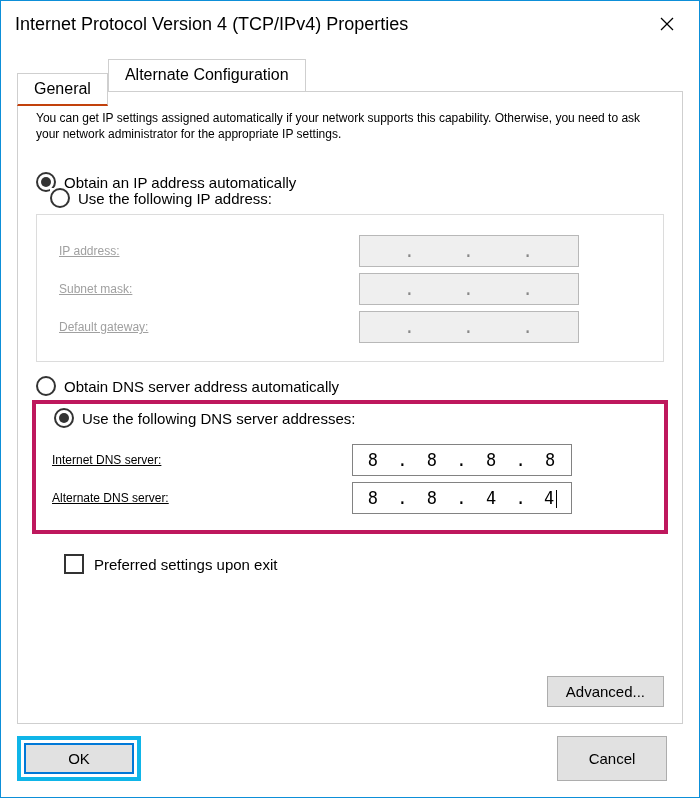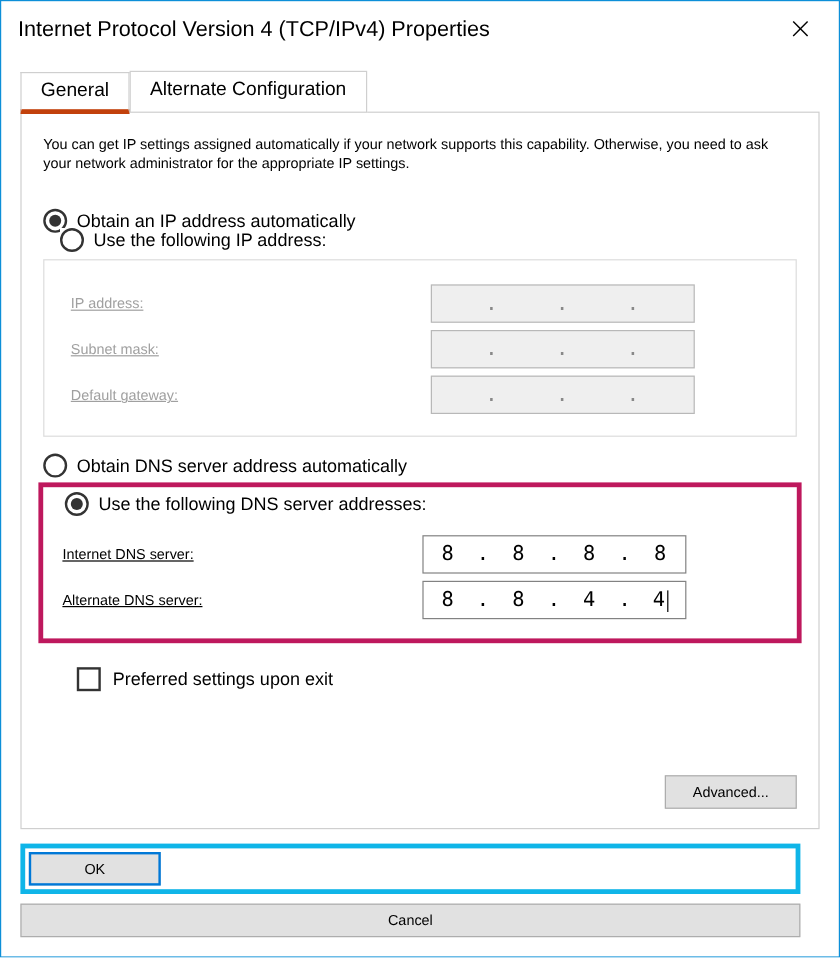--- a/index.html
+++ b/index.html
@@ -52,23 +52,23 @@
     }
     .tab {
       border: 1px solid #cfcfcf;
       background: #fff;
       padding: 6px 16px;
       font-size: 16px;
       cursor: pointer;
       margin-right: 0;
     }
     .tab.active {
-      border-bottom: 4px solid #c2410c;
-      position: relative;
-      top: 1px;
+      border-bottom: 2px solid #c2410c;
+      position: relative;
+      top: 14px;
       z-index: 3;
     }
     .tab.inactive {
       background: #fff;
     }
     .panel {
       border: 1px solid #cfcfcf;
       flex: 1;
       margin-top: -1px;
       padding: 18px 18px 10px 18px;
@@ -176,36 +176,35 @@
     }
     .advanced-btn {
       position: absolute;
       right: 18px;
       bottom: 16px;
     }
     .btn {
       background: #e1e1e1;
       border: 1px solid #adadad;
       padding: 6px 18px;
-      font-size: 12px;
+      font-size: 15px;
       font-family: inherit;
       cursor: pointer;
       min-width: 110px;
       text-align: center;
     }
     .btn.default {
       border: 2px solid #0078d7;
       padding: 5px 17px;
     }
     .footer {
       display: flex;
       justify-content: space-between;
       gap: 8px;
       padding: 12px 16px 6px 0;
-      flex-direction: column;
     }
     .ok-highlight {
       border: 4px solid #0fb5e8;
       padding: 3px;
       display: inline-block;
     }
     .caret::after {
       content: "";
       display: inline-block;
       border-right: 1px solid #000;

